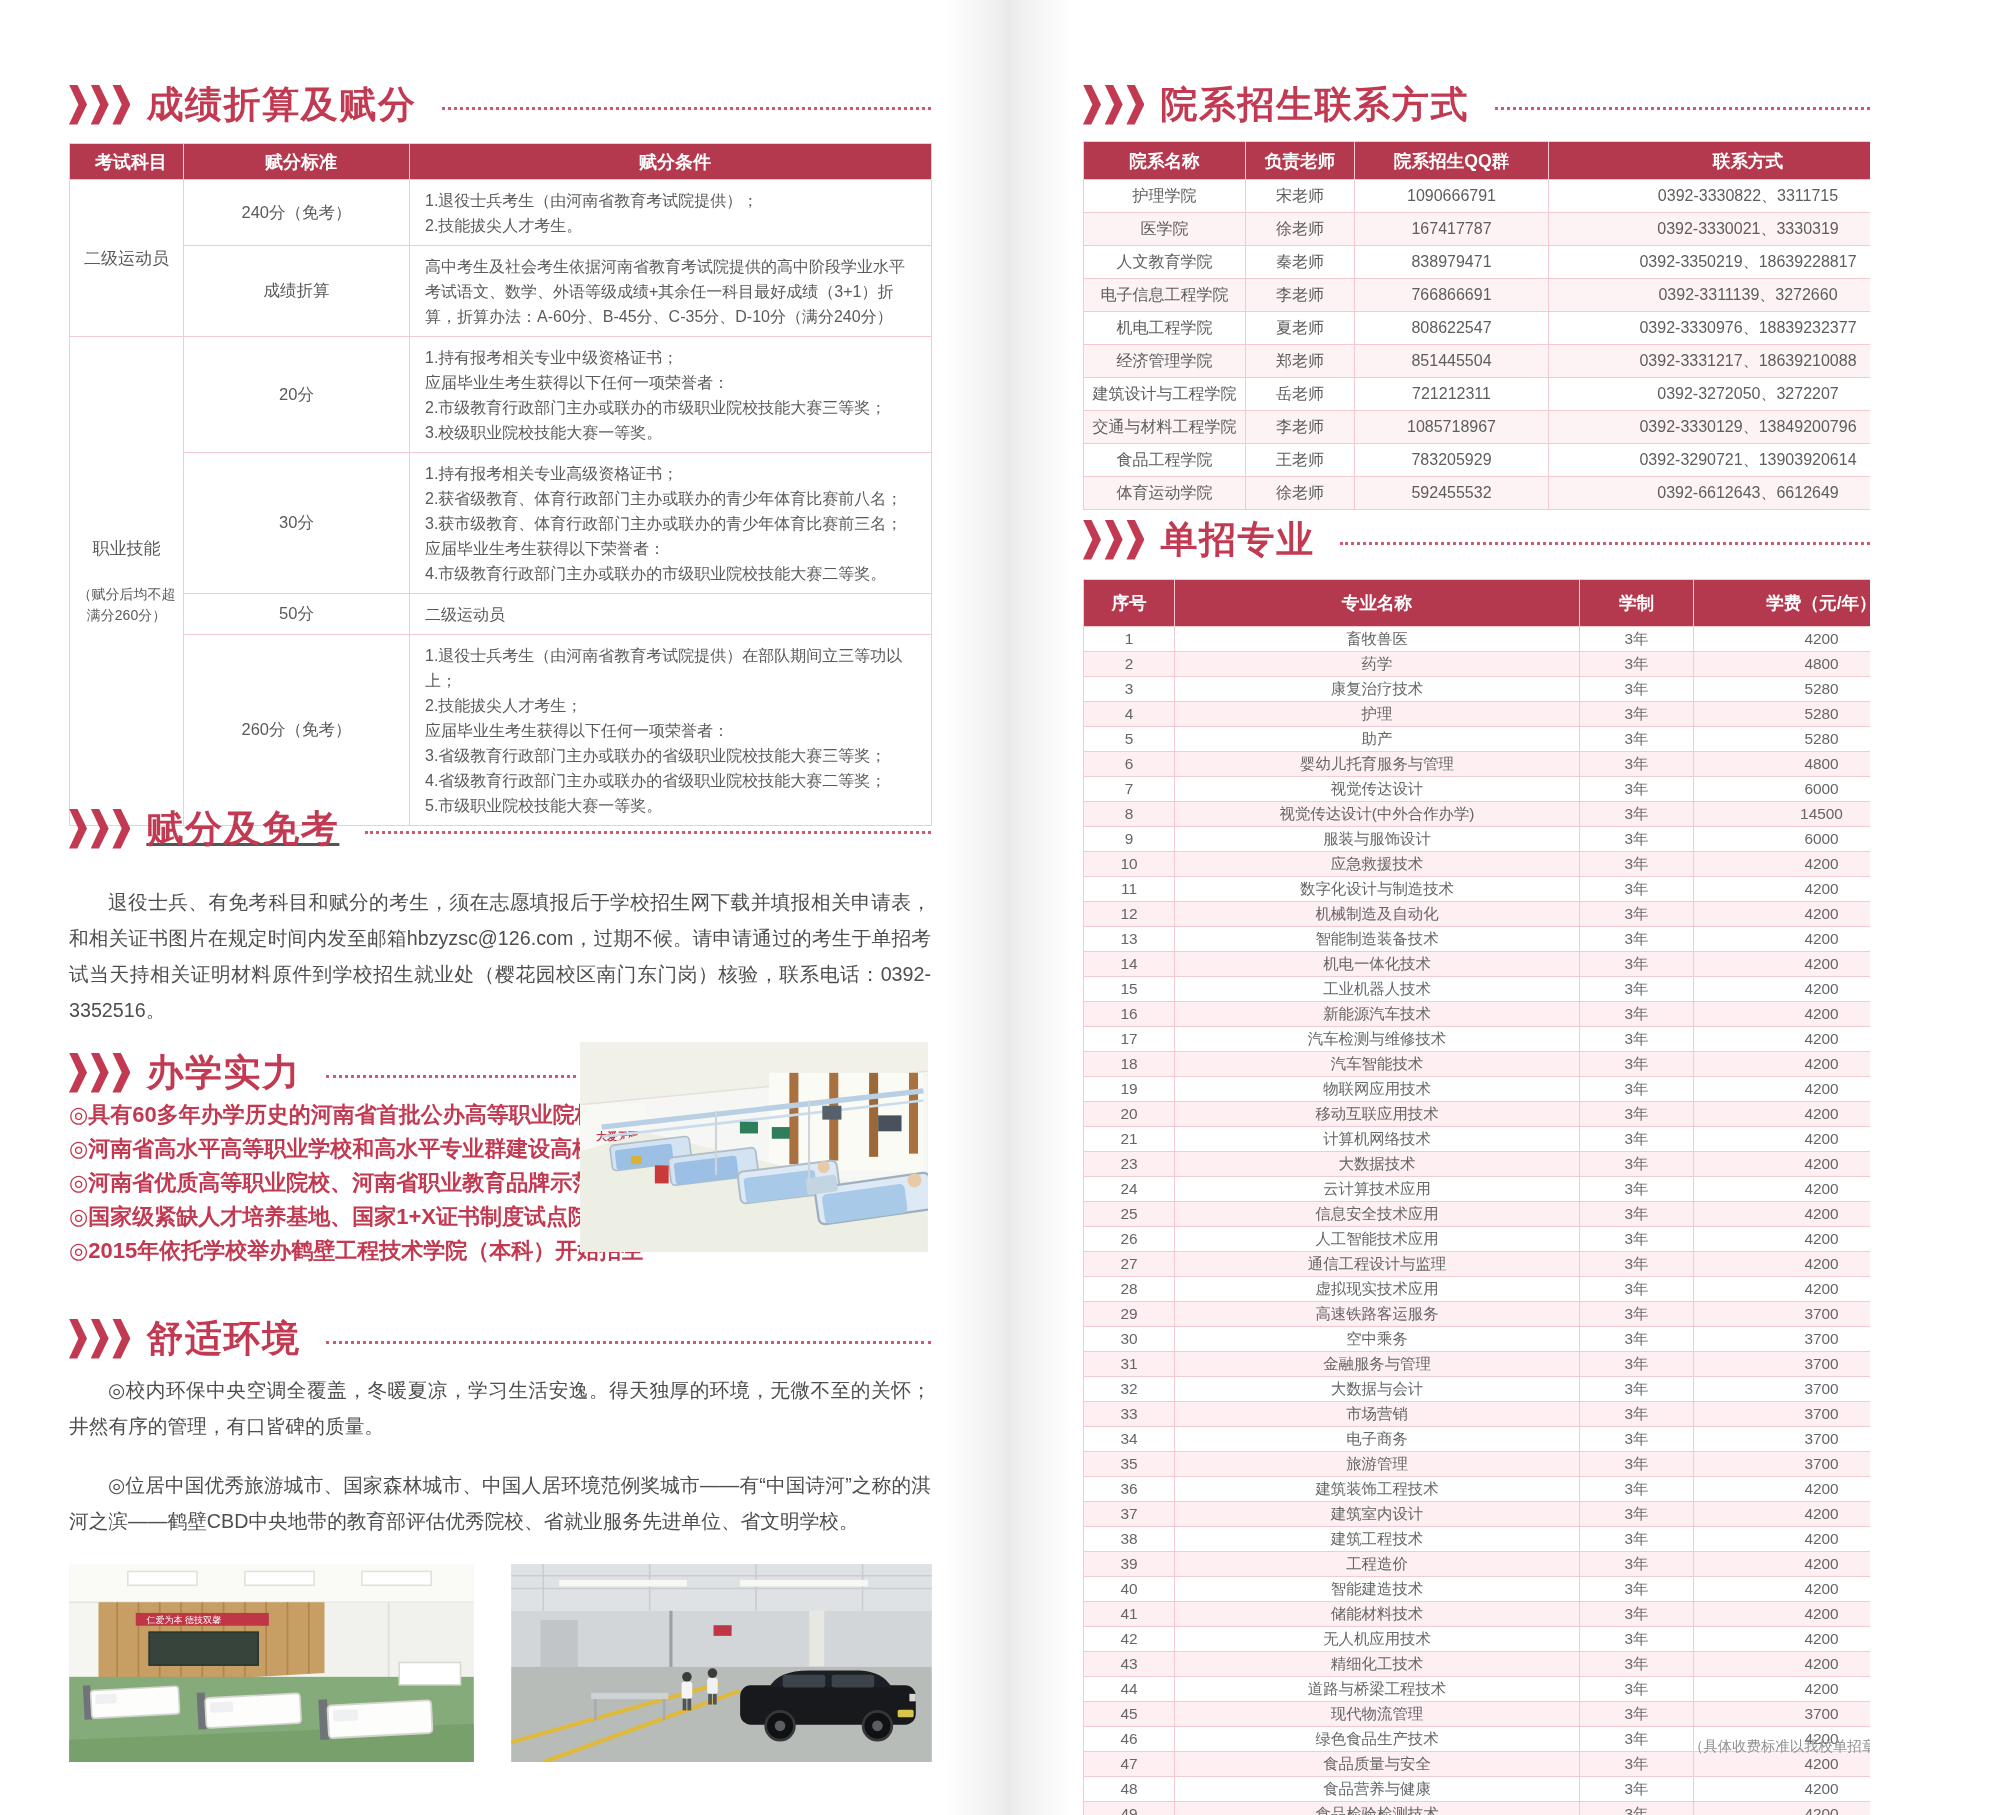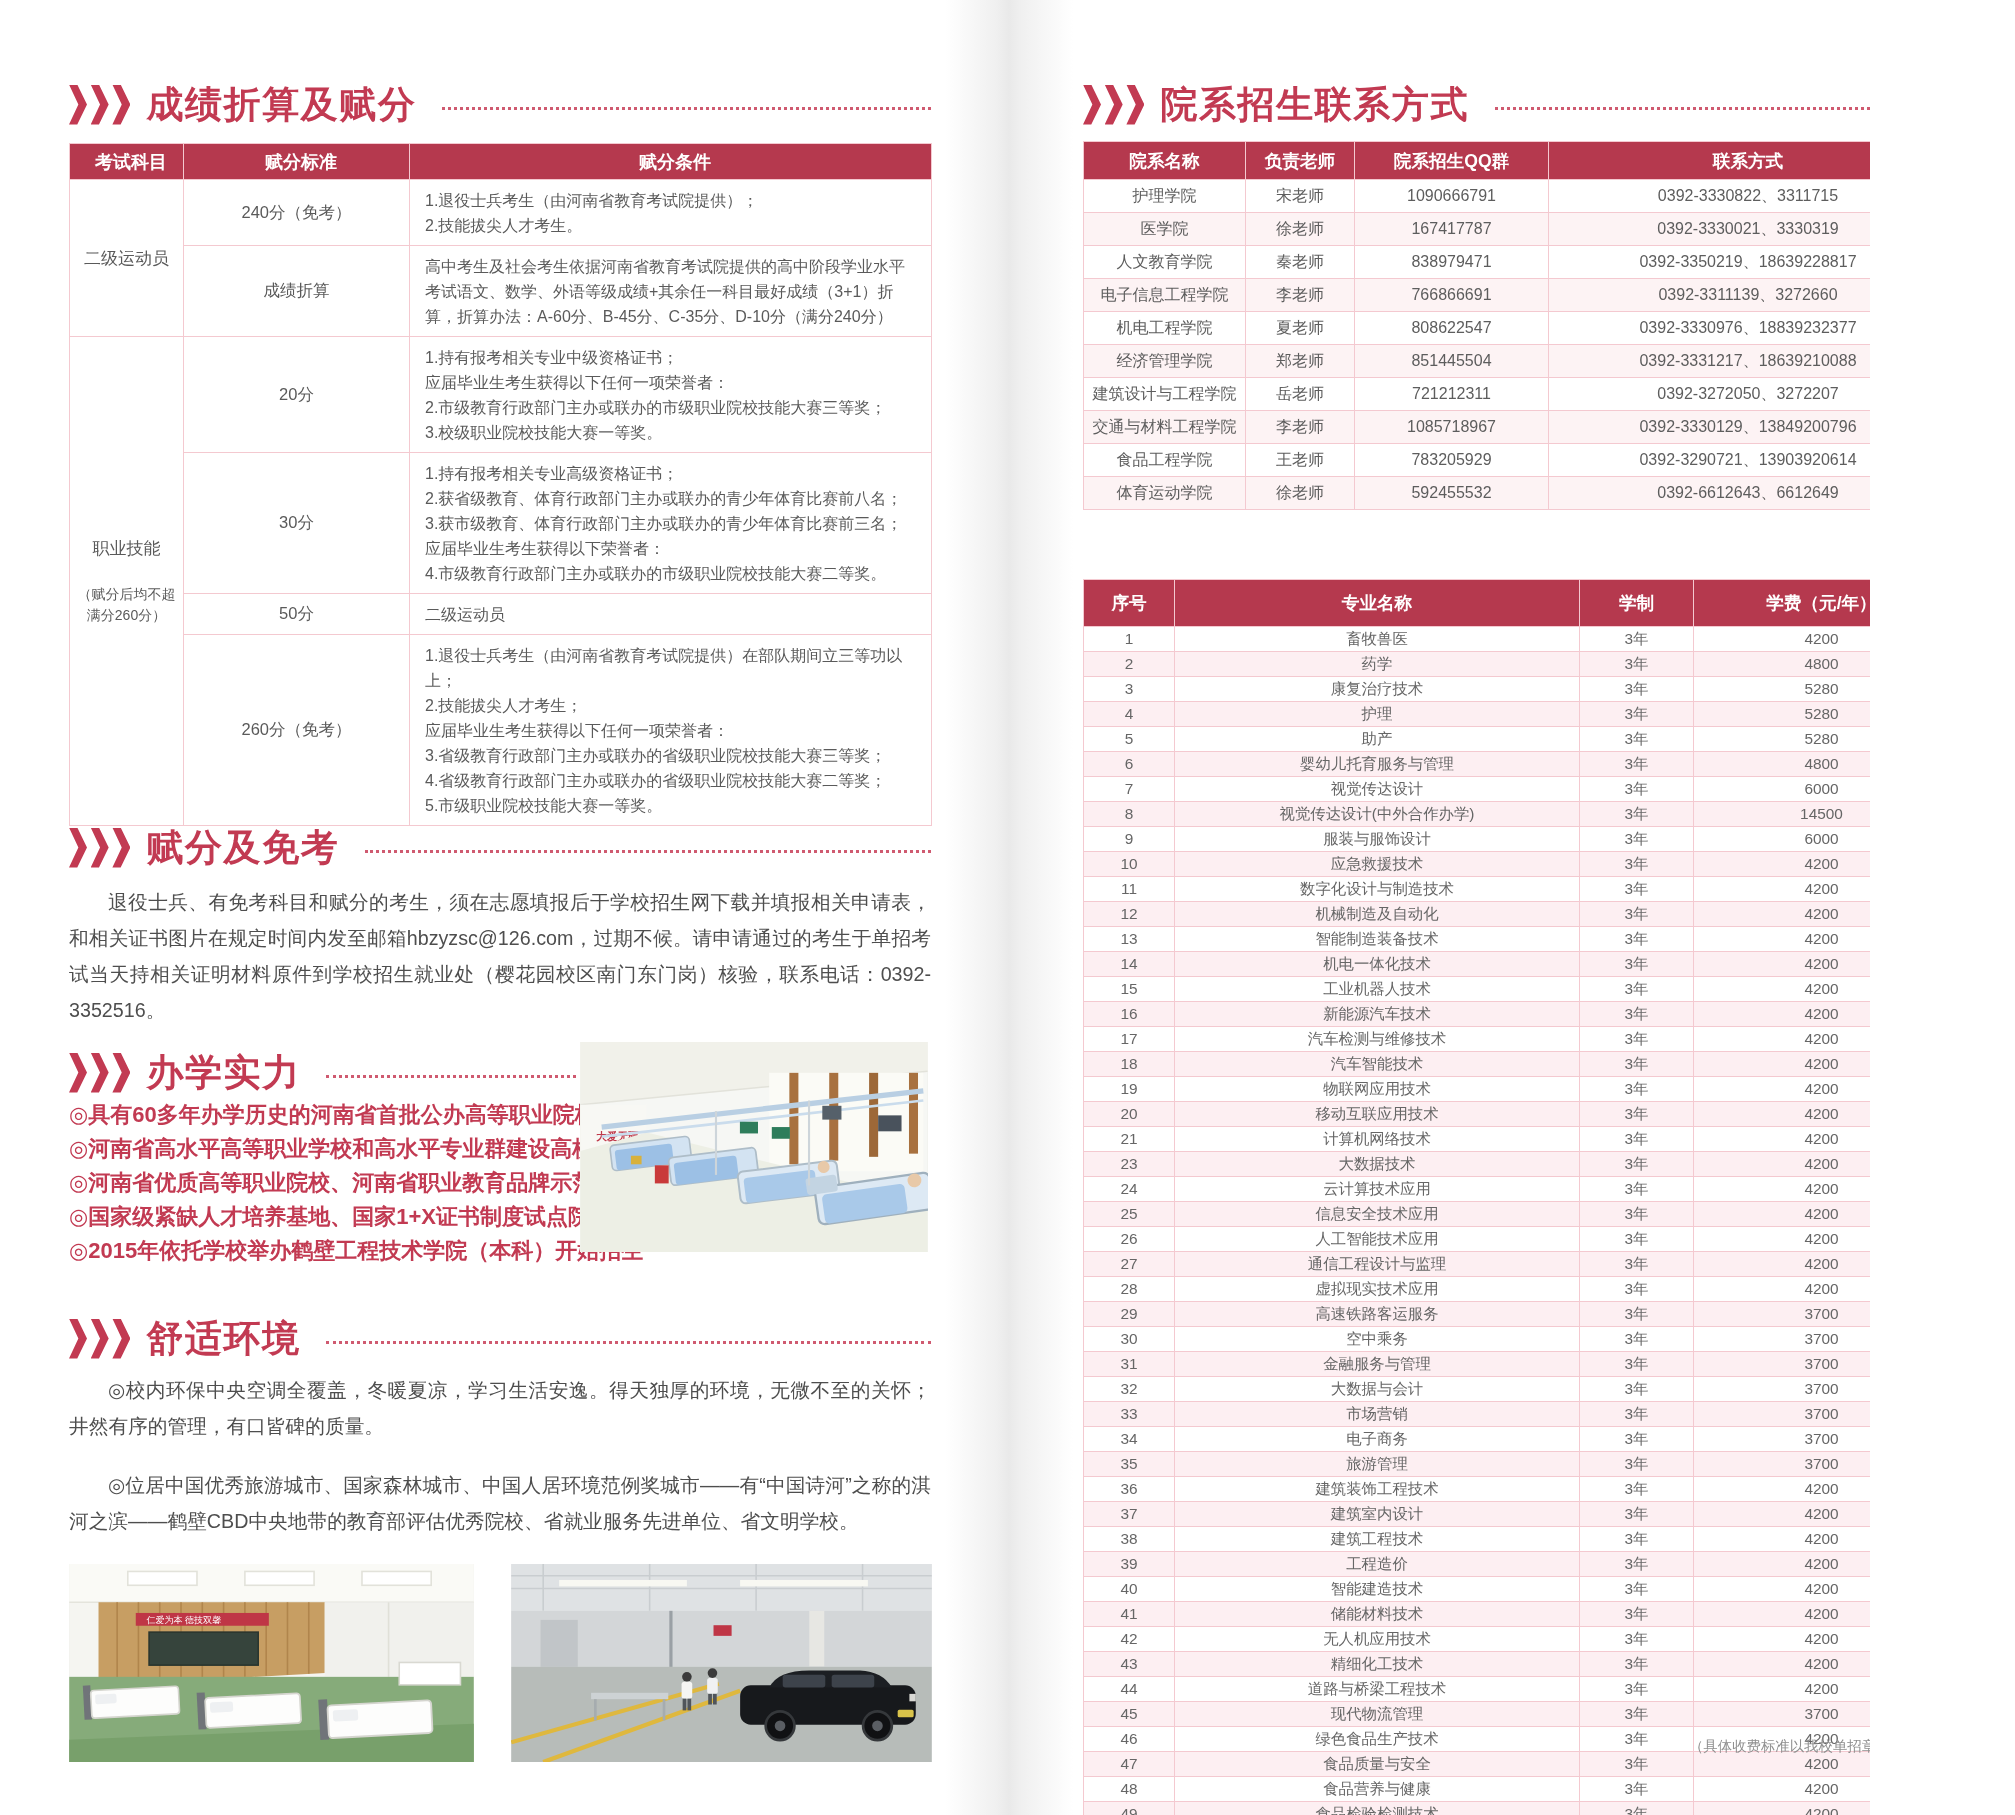--- a/index.html
+++ b/index.html
@@ -125,21 +125,21 @@
             <td class="cond">1.退役士兵考生（由河南省教育考试院提供）在部队期间立三等功以上；
 2.技能拔尖人才考生；
 应届毕业生考生获得以下任何一项荣誉者：
 3.省级教育行政部门主办或联办的省级职业院校技能大赛三等奖；
 4.省级教育行政部门主办或联办的省级职业院校技能大赛二等奖；
 5.市级职业院校技能大赛一等奖。</td>
           </tr>
         </tbody>
     </table>
 
-    <div class="sec-header" style="top:823px;">
+    <div class="sec-header" style="top:804px;text-decoration:underline;">
       <span class="chevrons">
           <span class="chev"></span>
           <span class="chev"></span>
           <span class="chev"></span>
         </span>
       <span class="sec-title">赋分及免考</span>
       <span class="dotline"></span>
     </div>
     <div class="para" style="top:884px;">退役士兵、有免考科目和赋分的考生，须在志愿填报后于学校招生网下载并填报相关申请表，和相关证书图片在规定时间内发至邮箱hbzyzsc@126.com，过期不候。请申请通过的考生于单招考试当天持相关证明材料原件到学校招生就业处（樱花园校区南门东门岗）核验，联系电话：0392-3352516。</div>
 
@@ -403,20 +403,29 @@
           </tr>
           <tr>
             <td>体育运动学院</td>
             <td>徐老师</td>
             <td>592455532</td>
             <td>0392-6612643、6612649</td>
           </tr>
         </tbody>
     </table>
 
+    <div class="sec-header" style="top:515px;">
+      <span class="chevrons">
+          <span class="chev"></span>
+          <span class="chev"></span>
+          <span class="chev"></span>
+        </span>
+      <span class="sec-title">单招专业</span>
+      <span class="dotline"></span>
+    </div>
 
     <table id="majors-table">
       <colgroup>
           <col style="width:91px">
           <col style="width:405px">
           <col style="width:114px">
           <col style="width:256px">
         </colgroup>
       <thead>
         <tr>

